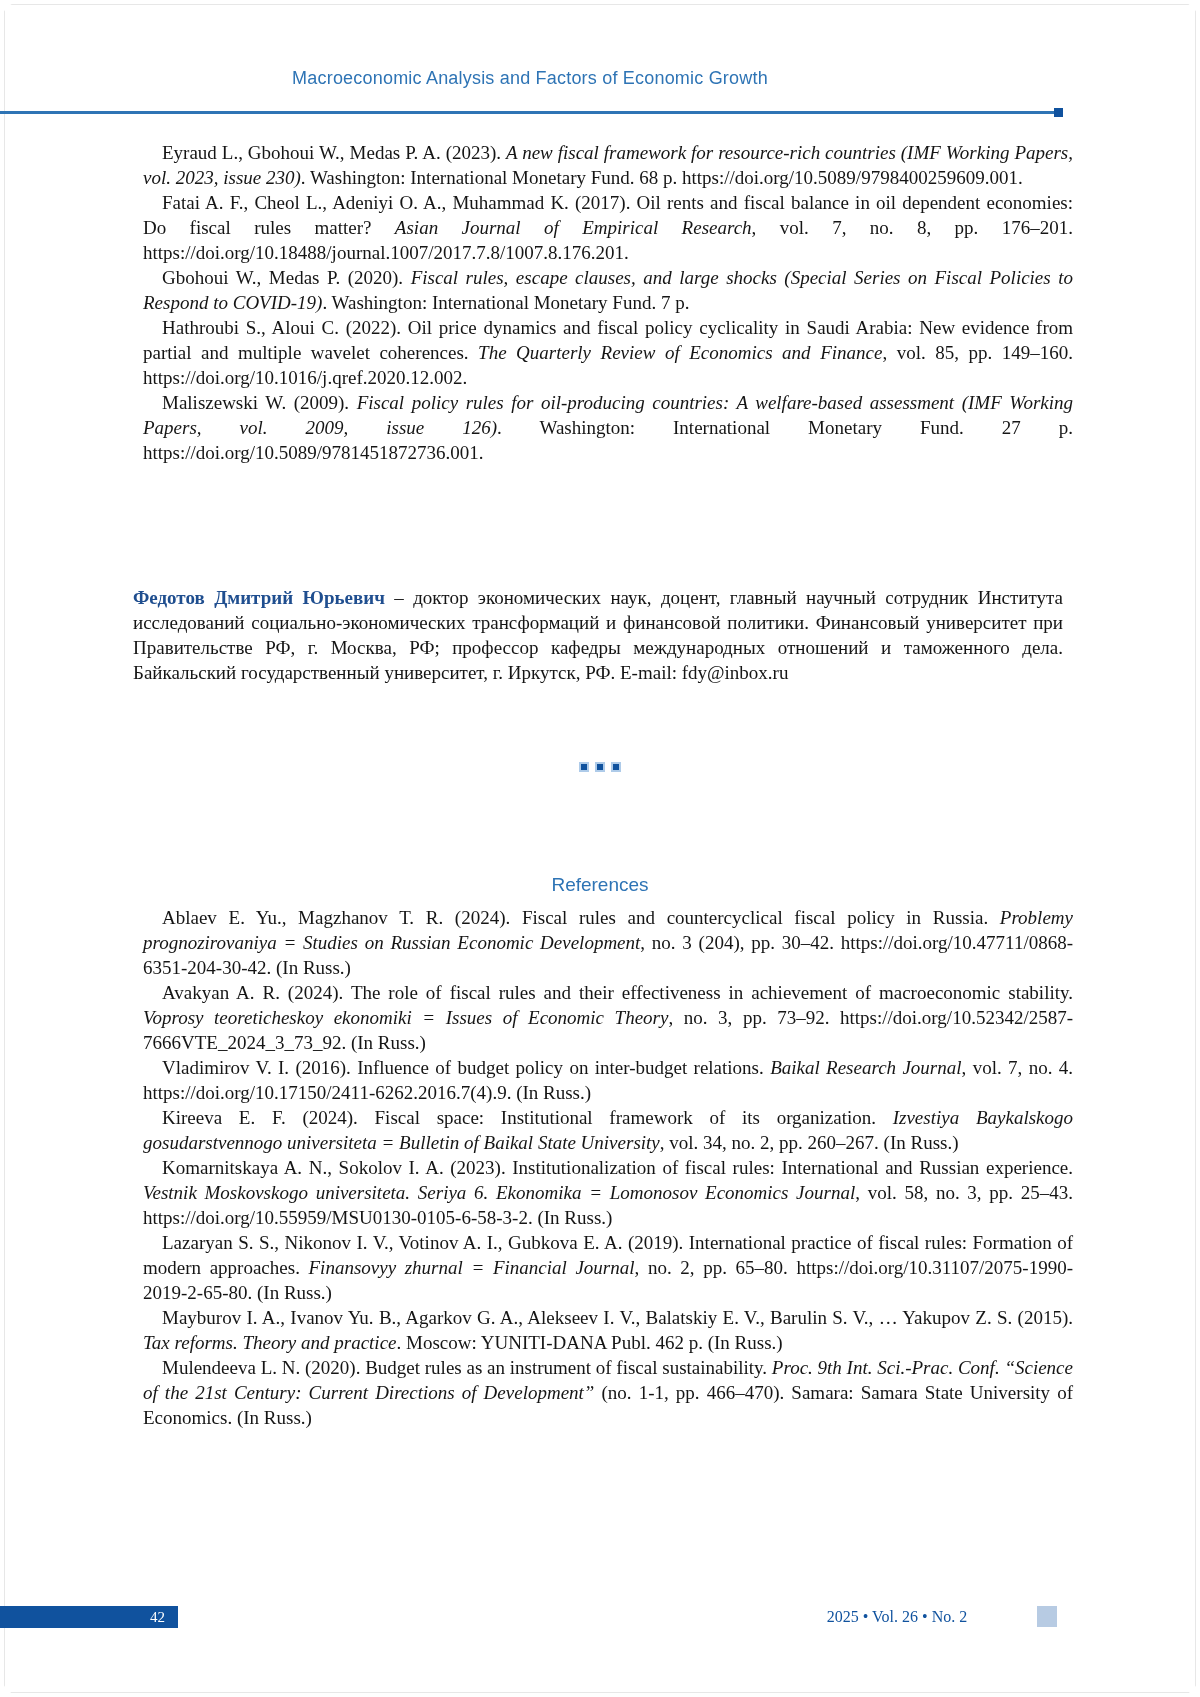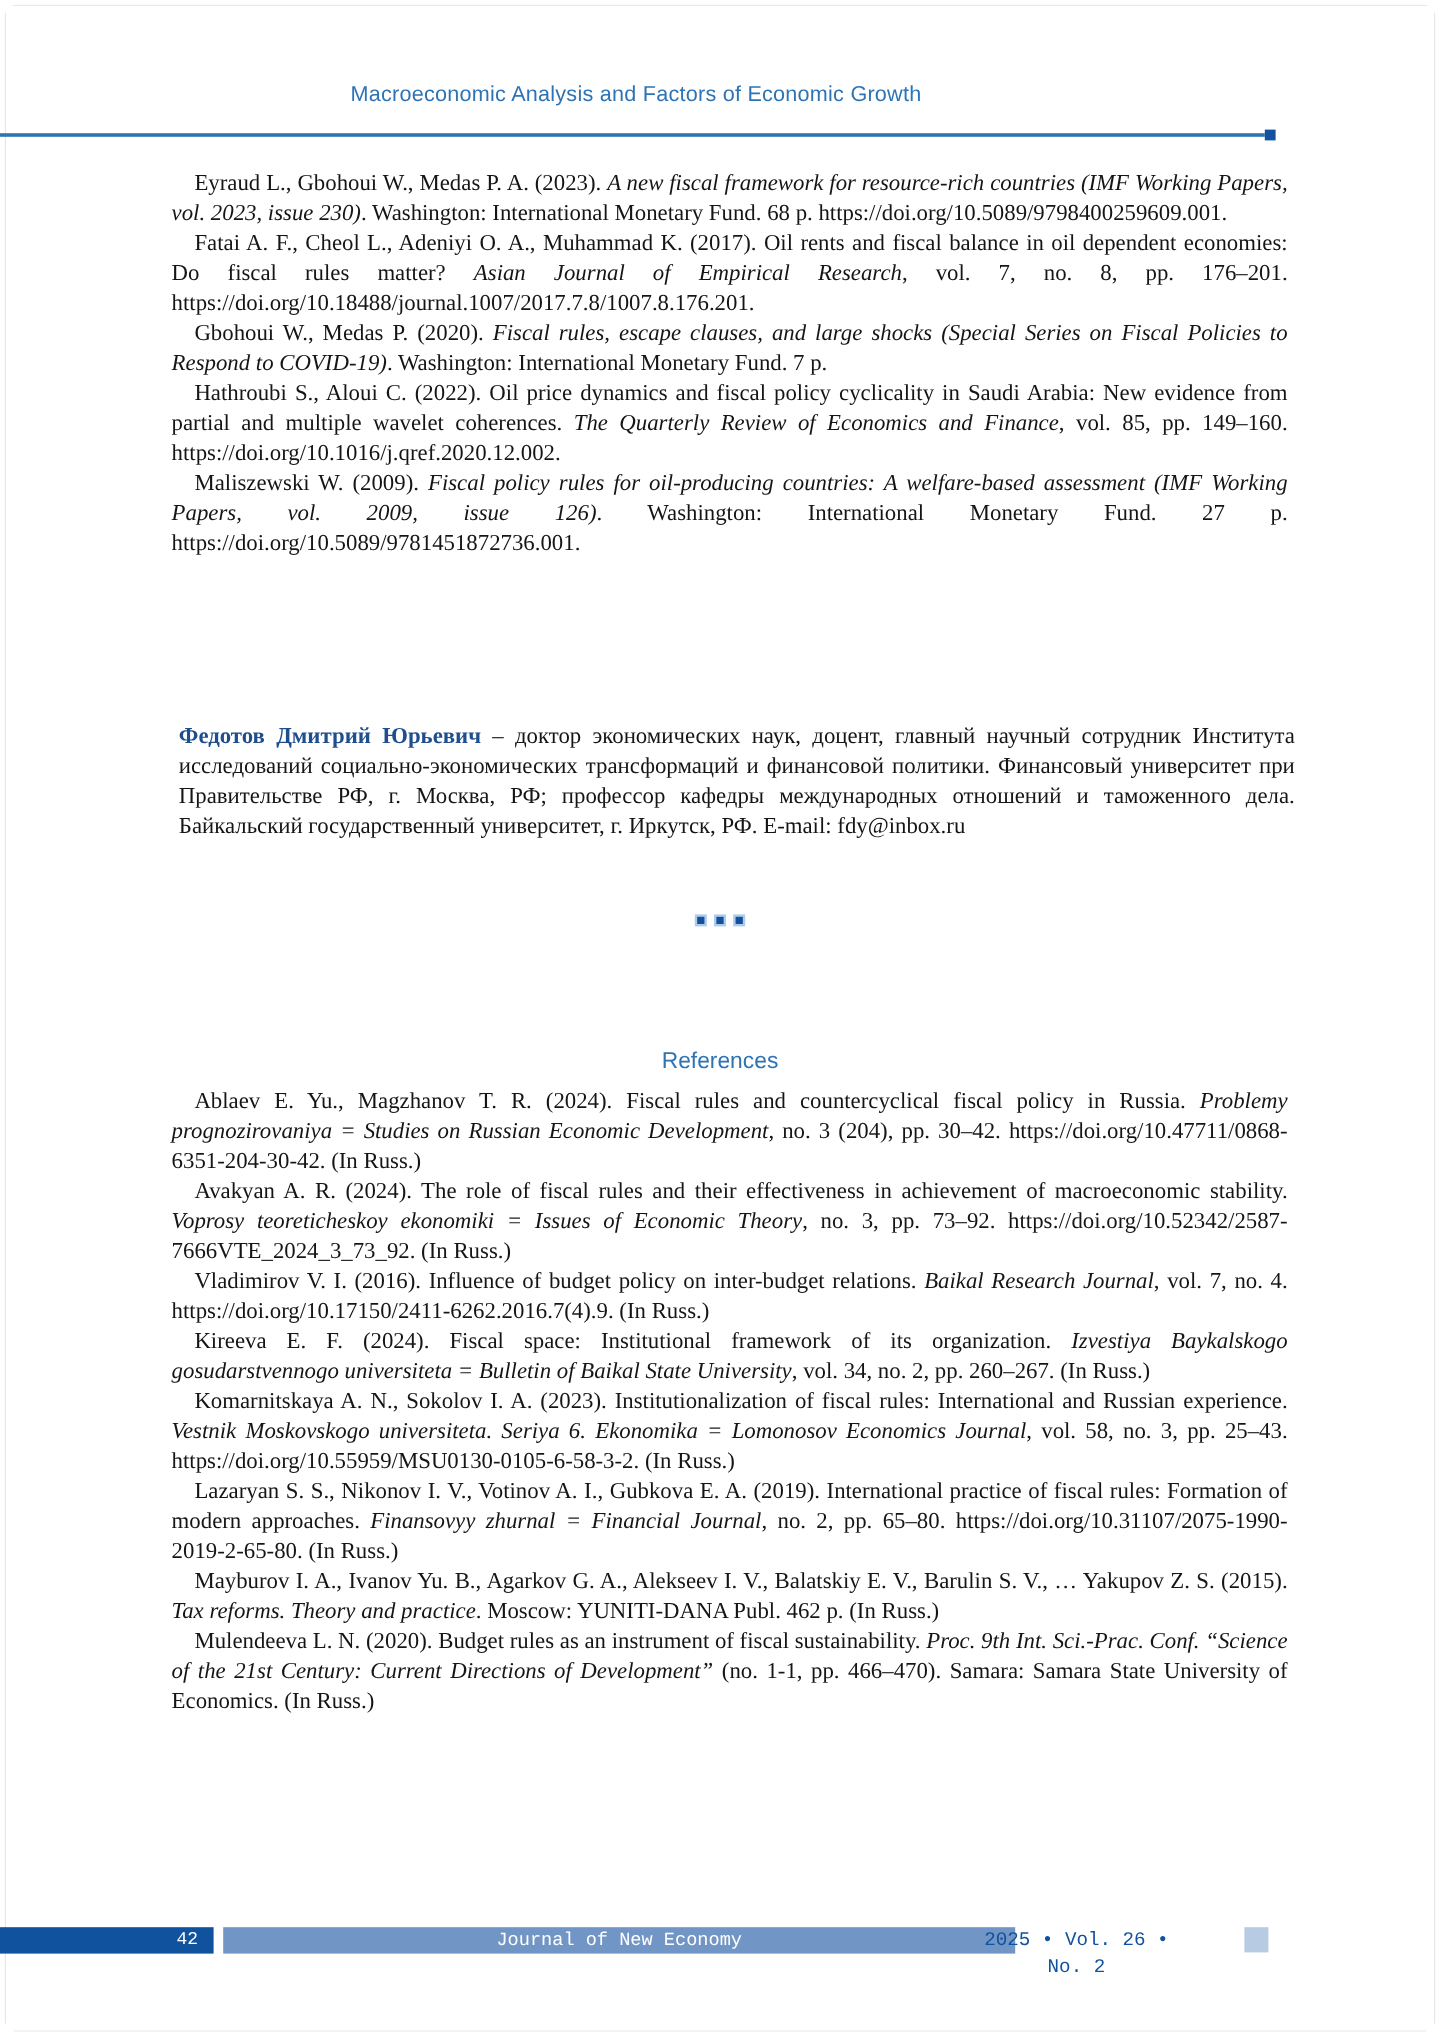--- a/index.html
+++ b/index.html
@@ -54,37 +54,37 @@
   .section-heading{
     position:absolute;left:0;width:1200px;
     text-align:center;
     font-family:"Liberation Sans", sans-serif;
     font-size:19px;
     color:var(--accent-blue,#2E74B5);
   }
   .author-heading{top:556px;}
   .author-para{
     position:absolute;top:585px;left:133px;width:930px;
-    font-size:19px;line-height:25px;text-align:justify;margin:16px;
+    font-size:19px;line-height:25px;text-align:justify;margin:0;
   }
   .author-para b{color:var(--author-name-blue,#1F4E8F);}
   .separator{
     position:absolute;top:764px;left:0;width:1200px;
     display:flex;justify-content:center;gap:10px;
   }
   .separator .sq{
     width:6px;height:6px;
     background:var(--dark-blue,#10529E);
     box-shadow:0 0 0 2px #aecbe9;
   }
   .references-heading{top:874px;}
   .references-list{top:905px;}
   .footer{
     position:absolute;top:1606px;left:0;width:1200px;height:22px;
-    font-family:Liberation Mono, monospace;
+    font-family:Liberation Serif, serif;
   }
   .footer-page{
     position:absolute;left:0;top:0;width:178px;height:22px;
     background:var(--dark-blue,#10529E);
     color:#fff;font-size:15px;line-height:22px;
     text-align:right;box-sizing:border-box;padding-right:13px;
   }
   .footer-journal{
     position:absolute;left:186px;top:0;width:660px;height:22px;
     background:var(--medium-blue-bar,#7195C5);
@@ -152,17 +152,16 @@
       <p><span>Lazaryan S. S., Nikonov I. V., Votinov A. I., Gubkova E. A. (2019). International practice of fiscal rules: Formation of modern approaches. </span><em>Finansovyy zhurnal = Financial Journal</em><span>, no. 2, pp. 65–80. https://doi.org/10.31107/2075-1990-2019-2-65-80. (In Russ.)</span></p>
 
       <p><span>Mayburov I. A., Ivanov Yu. B., Agarkov G. A., Alekseev I. V., Balatskiy E. V., Barulin S. V., … Yakupov Z. S. (2015). </span><em>Tax reforms. Theory and practice</em><span>. Moscow: YUNITI-DANA Publ. 462 p. (In Russ.)</span></p>
 
 
       <p><span>Mulendeeva L. N. (2020). Budget rules as an instrument of fiscal sustainability. </span><em>Proc. 9th Int. Sci.-Prac. Conf. “Science of the 21st Century: Current Directions of Development”</em><span> (no. 1-1, pp. 466–470). Samara: Samara State University of Economics. (In Russ.)</span></p>
     </div>
 
   <div class="footer">
     <div class="footer-page">42</div>
-    <div class="footer-journal">Journal of New Economy</div>
     <div class="footer-issue">2025 • Vol. 26 • No. 2</div>
     <div class="footer-square"></div>
   </div>
 </div>
 
 </body></html>

